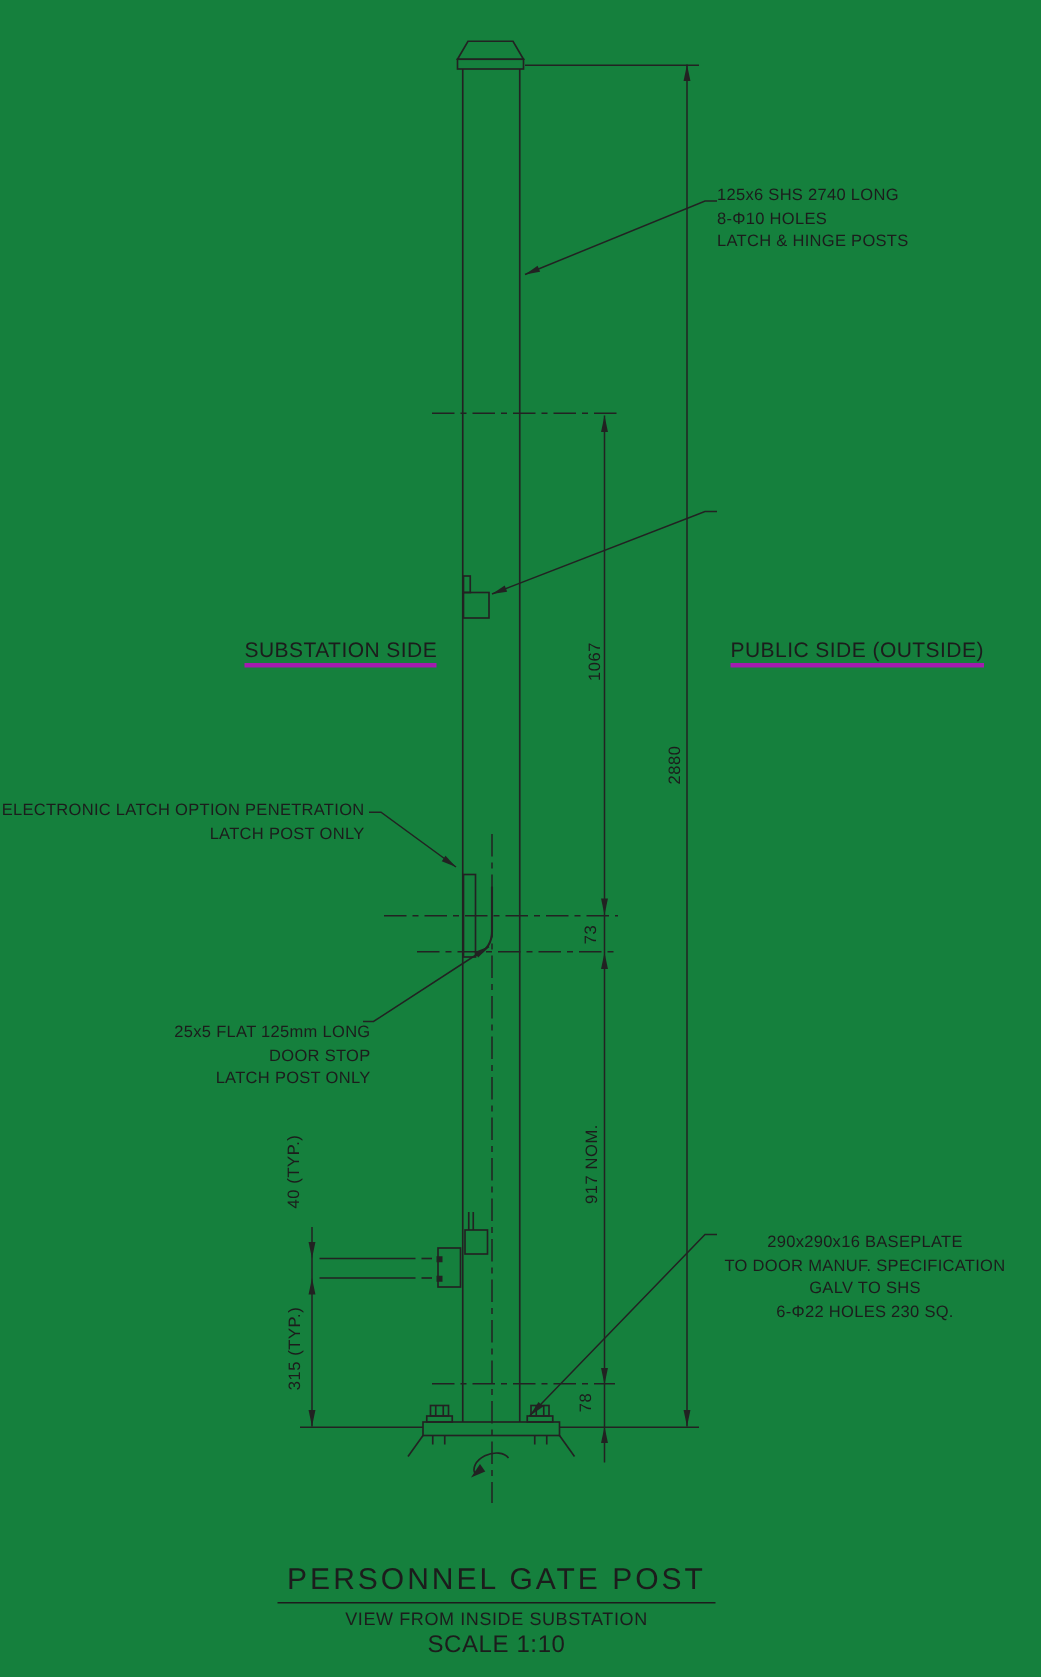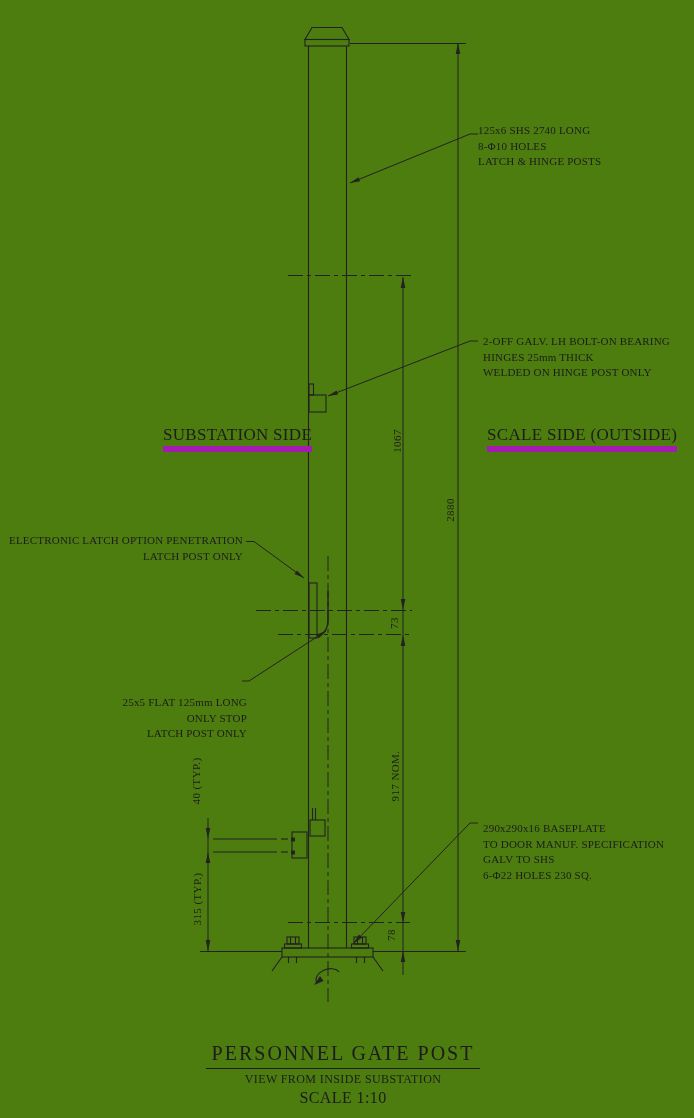--- a/index.html
+++ b/index.html
@@ -1,35 +1,35 @@
 <!DOCTYPE html>
 <html><head>
 <meta charset="utf-8">
 <style>
   html,body { margin:0; padding:0; background:#ffffff; }
   .sheet {
-    position:relative; width:694px; height:1118px; background:#4d7c0f;
-    font-family:Liberation Serif, serif; color:#1c1c1c; overflow:hidden;
+    position:relative; width:694px; height:1118px; background:#15803d;
+    font-family:Liberation Sans, sans-serif; color:#1c1c1c; overflow:hidden;
   }
   .sheet svg { position:absolute; left:0; top:0; }
   .note {
     position:absolute; font-size:11px; line-height:15.5px;
     letter-spacing:0.2px; white-space:nowrap;
   }
   .note.right { text-align:right;padding-left:44px; }
   .side-label {
-    position:absolute; font-size:17px; letter-spacing:0.3px;
-    border-bottom:6px solid #a21caf; padding-bottom:1px; white-space:nowrap;
+    position:absolute; font-size:14px; letter-spacing:0.3px;
+    border-bottom:3px solid #a21caf; padding-bottom:1px; white-space:nowrap;
   }
   .dim {
     position:absolute; width:100px; font-size:11px; line-height:16px;
     letter-spacing:0.4px; text-align:center; white-space:nowrap;
     transform:rotate(-90deg);
   }
-  .title-block { position:absolute; left:0; top:1042px; width:662px; text-align:center;padding-left:12px; }
+  .title-block { position:absolute; left:0; top:1042px; width:662px; text-align:center; }
   .title {
     display:inline-block; font-size:20px; letter-spacing:2px;
     border-bottom:1.5px solid #1c1c1c; padding:0 6px 3px;
   }
   .subtitle { font-size:12px; letter-spacing:0.4px; margin-top:3px; }
   .scale { font-size:16px; letter-spacing:0.4px; margin-top:2px; }
 </style>
 </head>
 <body>
 
@@ -138,46 +138,41 @@
       <polygon points="314,985 323.5,981 320,976" fill="#222" stroke="none"></polygon>
     </g>
   </svg>
 
   <div class="note" style="left:478px; top:123px;">
     <div>125x6 SHS 2740 LONG</div>
     <div>8-Φ10 HOLES</div>
     <div>LATCH &amp; HINGE POSTS</div>
   </div>
 
-  <div class="note" style="left:483px; top:334px;">
-    <div>2-OFF GALV. LH BOLT-ON BEARING</div>
-    <div>HINGES 25mm THICK</div>
-    <div>WELDED ON HINGE POST ONLY</div>
-  </div>
 
   <div class="note right" style="right:451px; top:533px;">
     <div>ELECTRONIC LATCH OPTION PENETRATION</div>
     <div>LATCH POST ONLY</div>
   </div>
 
-  <div class="note right" style="right:447px; top:695px;">
+  <div class="note right" style="right:447px; top:681px;">
     <div>25x5 FLAT 125mm LONG</div>
-    <div>ONLY STOP</div>
+    <div>DOOR STOP</div>
     <div>LATCH POST ONLY</div>
   </div>
 
-  <div class="note" style="left:483px; top:821px;">
+  <div class="note" style="left:483px; top:821px;text-align:center;">
     <div>290x290x16 BASEPLATE</div>
     <div>TO DOOR MANUF. SPECIFICATION</div>
     <div>GALV TO SHS</div>
     <div>6-Φ22 HOLES 230 SQ.</div>
   </div>
 
   <div class="side-label" style="left:163px; top:425px;">SUBSTATION SIDE</div>
-  <div class="side-label" style="left:487px; top:425px;">SCALE SIDE (OUTSIDE)</div>
+  <div class="side-label" style="left:487px; top:425px;">PUBLIC SIDE (OUTSIDE)</div>
 
   <div class="dim" style="left:347px; top:433px;">1067</div>
   <div class="dim" style="left:400px; top:502px;">2880</div>
   <div class="dim" style="left:344px; top:615px;">73</div>
   <div class="dim" style="left:345px; top:768px;">917 NOM.</div>
   <div class="dim" style="left:341px; top:927px;">78</div>
   <div class="dim" style="left:146px; top:773px;">40 (TYP.)</div>
   <div class="dim" style="left:147px; top:891px;">315 (TYP.)</div>
 
   <div class="title-block">

